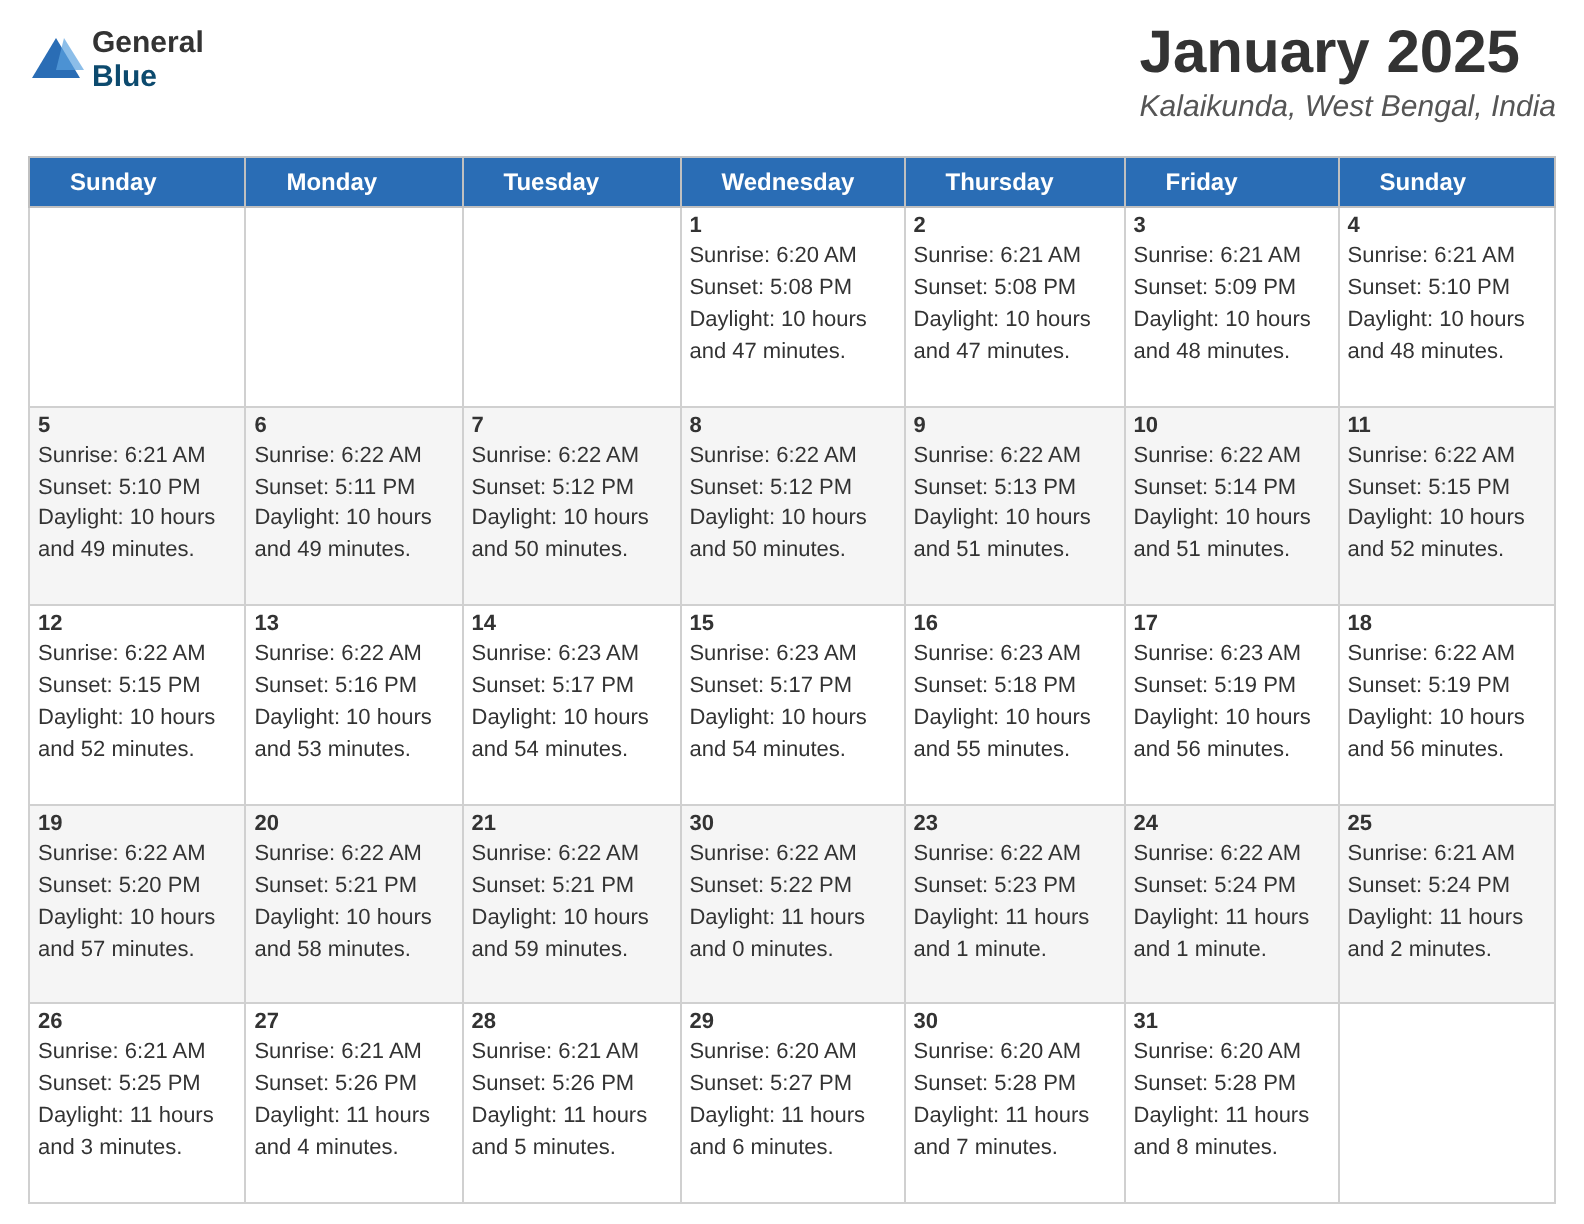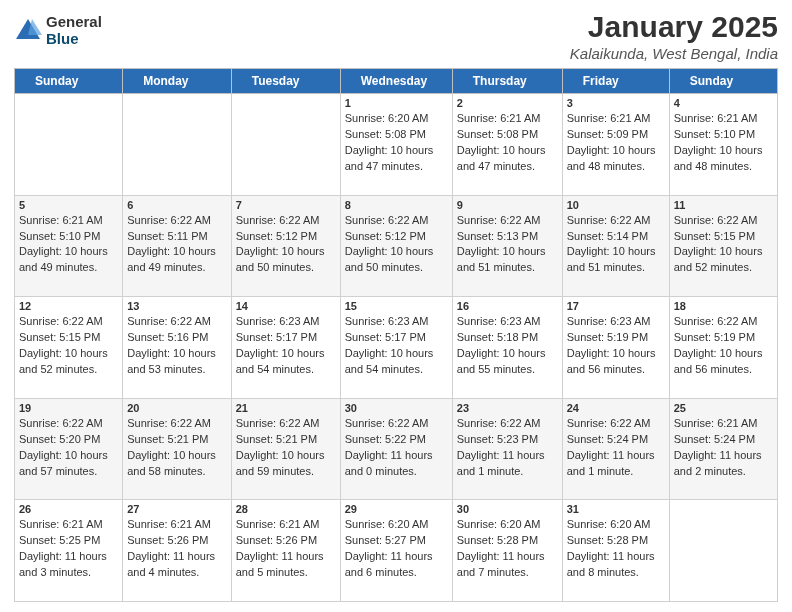--- a/index.html
+++ b/index.html
@@ -14,21 +14,21 @@
       width: 792px;
       height: 612px;
       padding: 10px 14px 10px 14px;
       display: flex;
       flex-direction: column;
     }
     .header {
       display: flex;
       align-items: flex-start;
       justify-content: space-between;
-      margin-bottom: 6px;
+      margin-bottom: 16px;
       gap: 12px;
     }
     .logo {
       display: flex;
       align-items: center;
       margin-top: 4px;
     }
     .logo-text {
       display: flex;
       flex-direction: column;
@@ -43,21 +43,20 @@
       font-size: 15px;
       font-weight: bold;
       color: #0c4a6e;
     }
     .logo-icon {
       width: 28px;
       height: 28px;
       margin-right: 4px;
     }
     .title-block {
-      text-align: right;
     }
     .main-title {
       font-size: 30px;
       font-weight: bold;
       color: #333;
       line-height: 1.1;
     }
     .subtitle {
       font-size: 15px;
       color: #555;

